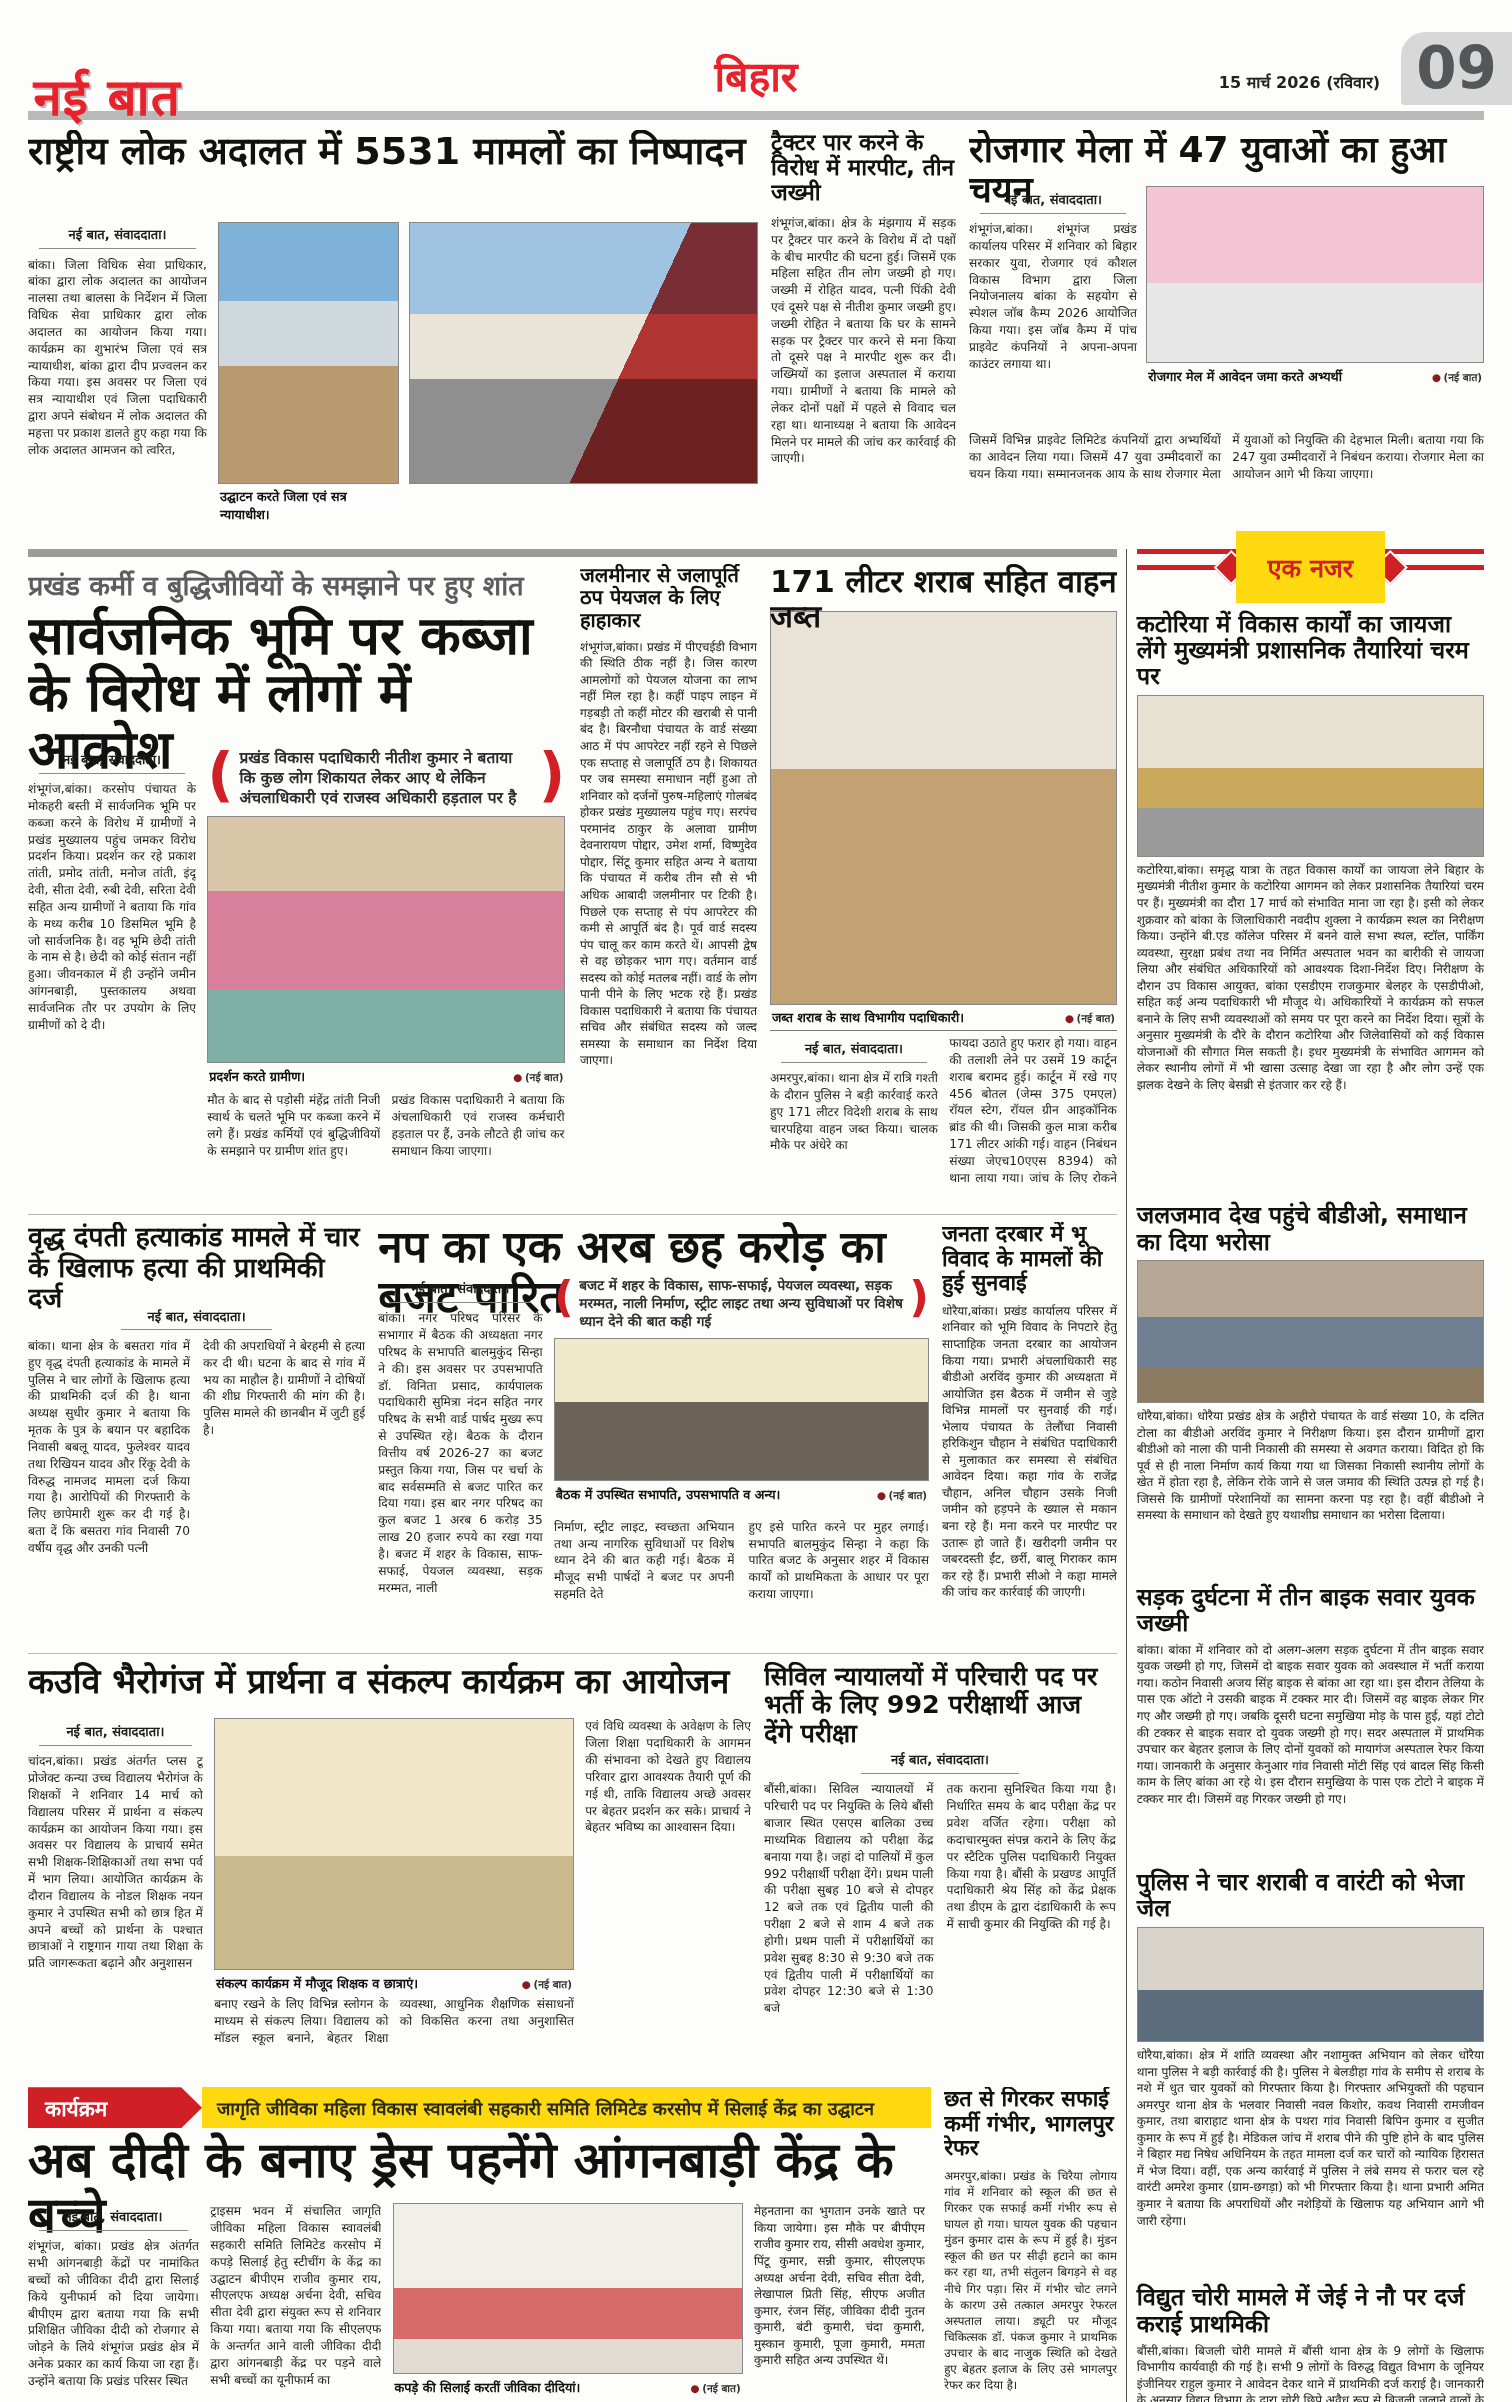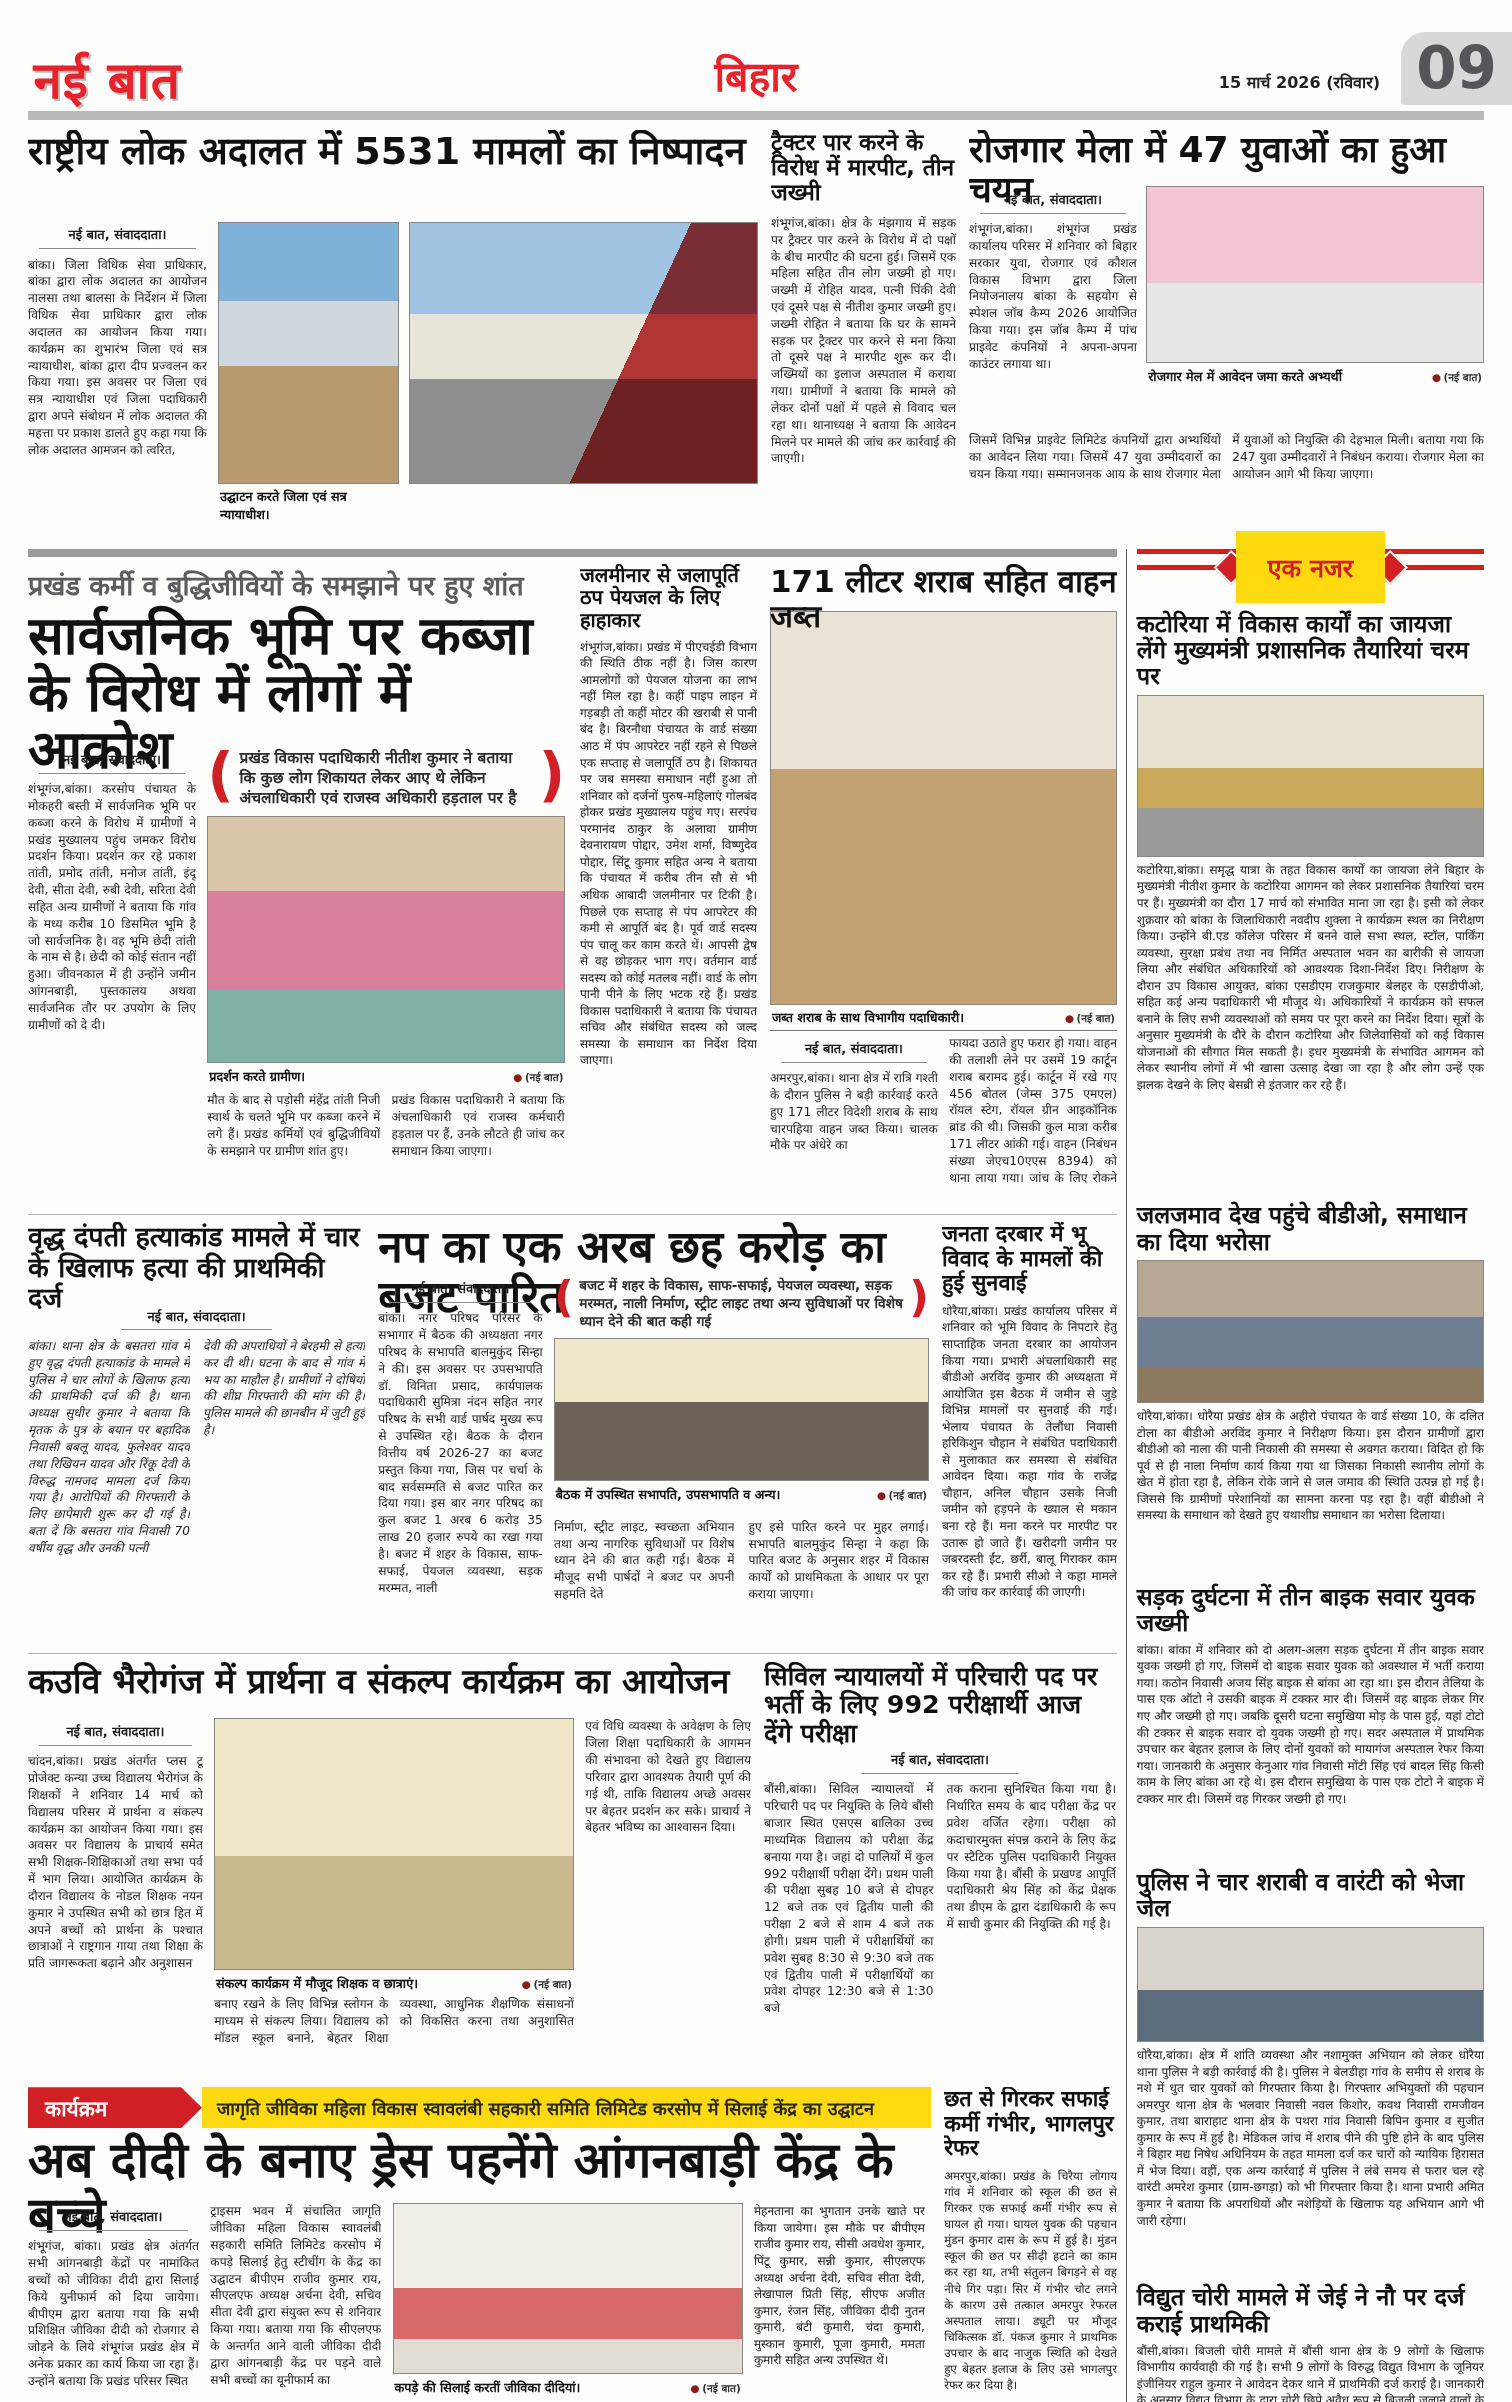--- a/index.html
+++ b/index.html
@@ -1,21 +1,21 @@
 <!DOCTYPE html>
 <html lang="hi" style="font-size:15px"><head>
 <meta charset="utf-8">
 <style>
   * { margin:0; padding:0; box-sizing:border-box; }
   body { width:1512px; height:2402px; background:#fdfdfb; font-family:"DejaVu Sans", sans-serif; color:#1c1c1c; }
   .page { width:1456px; margin:0 auto; padding-top:26px; }
 
   
   .hdr { position:relative; height:81px; }
-  .masthead { position:absolute; left:5.6px; top:17px; font-size:51px; font-weight:800; color:#e8212a; text-shadow:1.9px 1.9px 0 #bbb; letter-spacing:0.9px; }
+  .masthead { position:absolute; left:5.6px; top:34px; font-size:51px; font-weight:800; color:#e8212a; text-shadow:1.9px 1.9px 0 #bbb; letter-spacing:0.9px; }
   .section-title { position:absolute; left:0; right:0; top:21px; text-align:center; font-size:41px; font-weight:800; color:#e8212a; }
   .dateline { position:absolute; right:104px; top:45px; font-size:16px; font-weight:600; color:#222; }
   .pagenum { position:absolute; right:-28px; top:5.6px; width:111px; height:73px; background:#d8d8d8; border-radius:24.5px 0 0 3.8px; display:flex; align-items:center; justify-content:center; font-size:58px; font-weight:800; color:#55565a; }
   .hdr-bar { height:9.4px; background:#b9b9b9; margin-top:3.8px; }
 
   
   .hl { font-weight:800; color:#111; line-height:1.12; }
   .kicker { font-weight:800; color:#5d5d5f; }
   .byline { text-align:center; font-weight:700; font-size:13px; padding:3.8px 0 4.7px; border-bottom:0.9px solid #8a8a8a; margin:0 11.3px 7.5px; }
   .btx { font-size:12.2px; line-height:1.38; text-align:justify; overflow:hidden; }
@@ -88,21 +88,21 @@
   .a-jalminar .hl { font-size:20px; margin-bottom:7.5px; }
   .a-sharab { width:347px; }
   .a-sharab .hl { font-size:31px; height:41px; margin-bottom:5.6px; }
   .sharab-cols { display:flex; gap:11.3px; margin-top:3.8px; }
   .sharab-cols > div { width:168px; }
 
   
   .row3 { height:431px; margin-top:7.5px; }
   .a-vriddha { width:341px; }
   .a-vriddha .hl { font-size:27px; height:73px; margin-bottom:7.5px; }
-  .vri-cols { column-count:2; column-gap:13px;font-style:italic; }
+  .vri-cols { column-count:2; column-gap:13px; }
   .a-nap { width:557px; }
   .a-nap .hl { font-size:44px; height:49px; margin-bottom:3.8px; }
   .nap-body { display:flex; gap:11.3px; }
   .nap-c1 { width:171px; }
   .nap-right { width:375px; }
   .nap-bot { display:flex; gap:14px; margin-top:12px; }
   .nap-bot .btx { width:182px; }
   .a-janta { width:177px; }
   .a-janta .hl { font-size:21.7px; margin-bottom:7.5px; }
 

